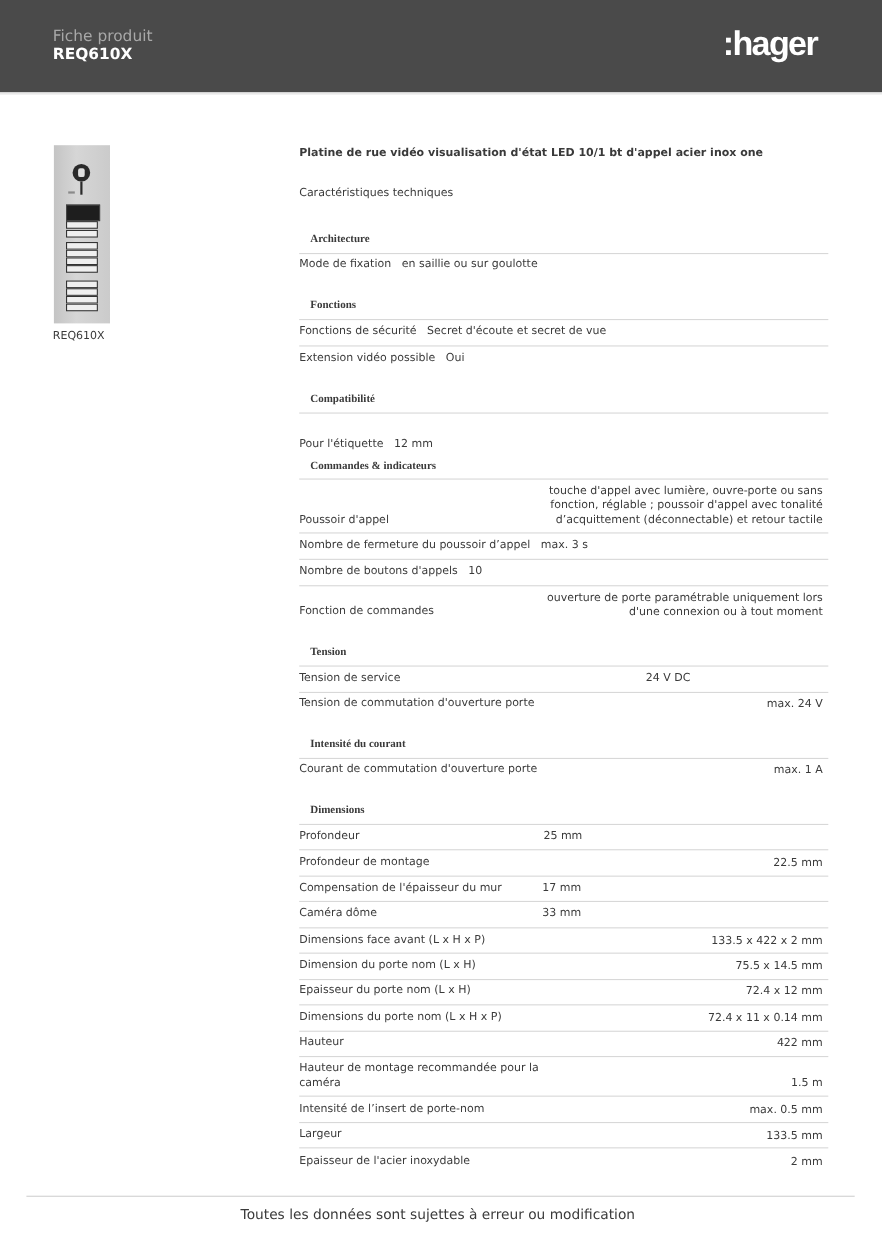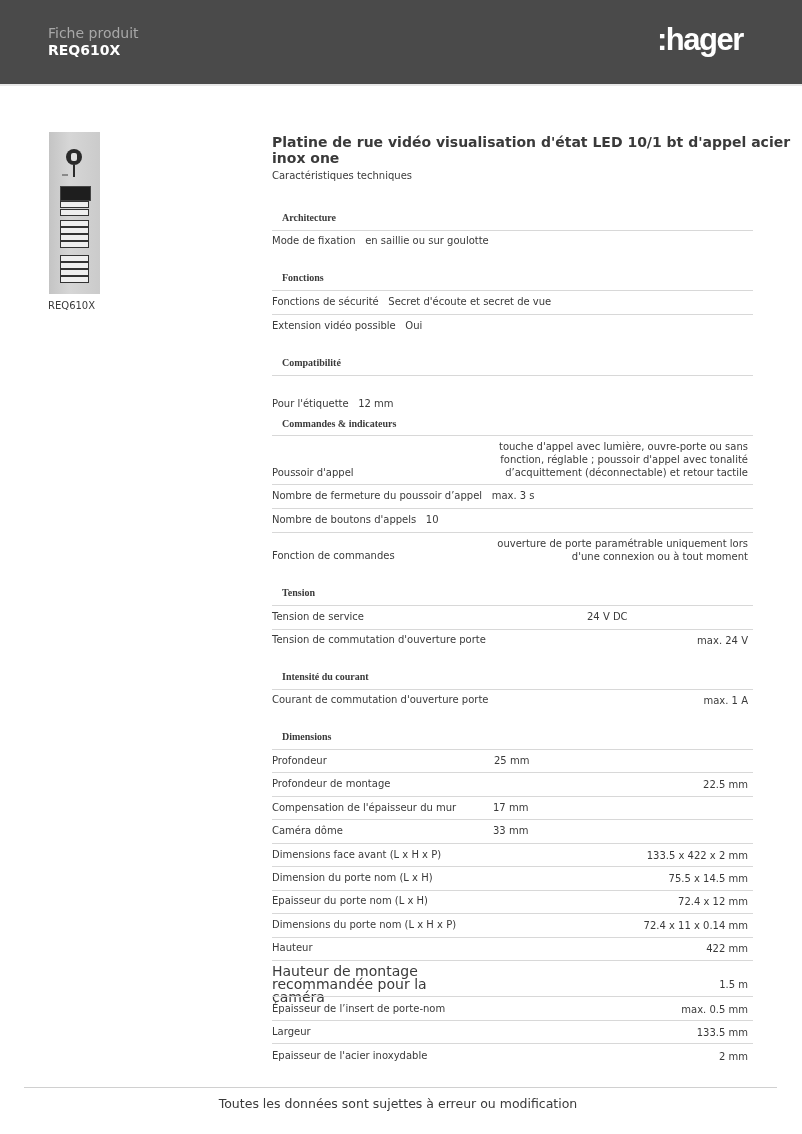--- a/index.html
+++ b/index.html
@@ -22,29 +22,29 @@
       position: absolute; left: 49px; top: 132px; width: 51px; height: 162px;
       background: linear-gradient(90deg, #c4c4c4 0%, #d6d6d6 40%, #cbcbcb 100%);
     }
     .cam-circle { position: absolute; left: 17px; top: 17px; width: 16px; height: 16px; border-radius: 50%; background: #2a2a2a; }
     .cam-lens { position: absolute; left: 5px; top: 4px; width: 6px; height: 8px; border-radius: 2px; background: #e0e0e0; }
     .cam-stem { position: absolute; left: 24px; top: 33px; width: 2px; height: 12px; background: #2a2a2a; }
     .led { position: absolute; left: 13px; top: 42px; width: 6px; height: 2px; background: #8a8a8a; }
     .display { position: absolute; left: 11px; top: 54px; width: 29px; height: 13px; background: #1e1e1e; border: 1px solid #444; }
     .btn { position: absolute; left: 11px; width: 27px; height: 5px; background: #efefef; border: 1px solid #333; }
     .image-caption { position: absolute; left: 48px; top: 300px; font-size: 10px; color: #3a3a3a; }
-    .product-title { position: absolute; left: 272px; top: 134px; font-size: 14px; font-weight: bold; color: #3a3a3a; }
+    .product-title { position: absolute; left: 272px; top: 134px; font-size: 10px; font-weight: bold; color: #3a3a3a; }
     .spec-heading { position: absolute; left: 272px; top: 170px; font-size: 10px; font-weight: normal; color: #3a3a3a; }
 
     .section-title { position: absolute; left: 282px; font-size: 10px; font-weight: bold; color: #3a3a3a; font-family: Liberation Serif, serif; }
     .rule { position: absolute; left: 272px; width: 481px; height: 1px; background: #d8d8d8; }
     .row-label { position: absolute; left: 272px; font-size: 10px; color: #3a3a3a; white-space: nowrap; }
     .row-value { position: absolute; font-size: 10px; color: #3a3a3a; white-space: nowrap; }
     .row-value-right { position: absolute; right: 54px; font-size: 10px; color: #3a3a3a; text-align: right; line-height: 13px; }
-    .row-label-multi { position: absolute; left: 272px; font-size: 14px; color: #3a3a3a; line-height: 13px; width: 220px; }
+    .row-label-multi { position: absolute; left: 272px; font-size: 10px; color: #3a3a3a; line-height: 13px; width: 220px; }
 
     .footer-rule { position: absolute; left: 24px; top: 1087px; width: 753px; height: 1px; background: #d0d0d0; }
     .footer-text { position: absolute; left: 0; width: 796px; top: 1096px; text-align: center; font-size: 12.5px; color: #3a3a3a; }
   </style>
 </head>
 <body>
 
 <div class="header">
   <div class="header-sub">Fiche produit</div>
   <div class="header-title">REQ610X</div>
@@ -161,21 +161,21 @@
 <div class="rule" style="top:937px"></div>
 <div class="row-label" style="top:942px">Hauteur</div>
 <div class="row-value-right" style="top:942px">422 mm</div>
 <div class="rule" style="top:960px"></div>
 <div class="row-label-multi" style="top:965px">
   <div>Hauteur de montage recommandée pour la</div>
   <div>caméra</div>
 </div>
 <div class="row-value-right" style="top:978px">1.5 m</div>
 <div class="rule" style="top:996px"></div>
-<div class="row-label" style="top:1003px">Épaisseur de l’insert de porte-nom</div>
+<div class="row-label" style="top:1003px">Intensité de l’insert de porte-nom</div>
 <div class="row-value-right" style="top:1003px">max. 0.5 mm</div>
 <div class="rule" style="top:1020px"></div>
 <div class="row-label" style="top:1026px">Largeur</div>
 <div class="row-value-right" style="top:1026px">133.5 mm</div>
 <div class="rule" style="top:1043px"></div>
 <div class="row-label" style="top:1050px">Epaisseur de l'acier inoxydable</div>
 <div class="row-value-right" style="top:1050px">2 mm</div>
 
 <div class="footer-rule"></div>
 <div class="footer-text">Toutes les données sont sujettes à erreur ou modification</div>

